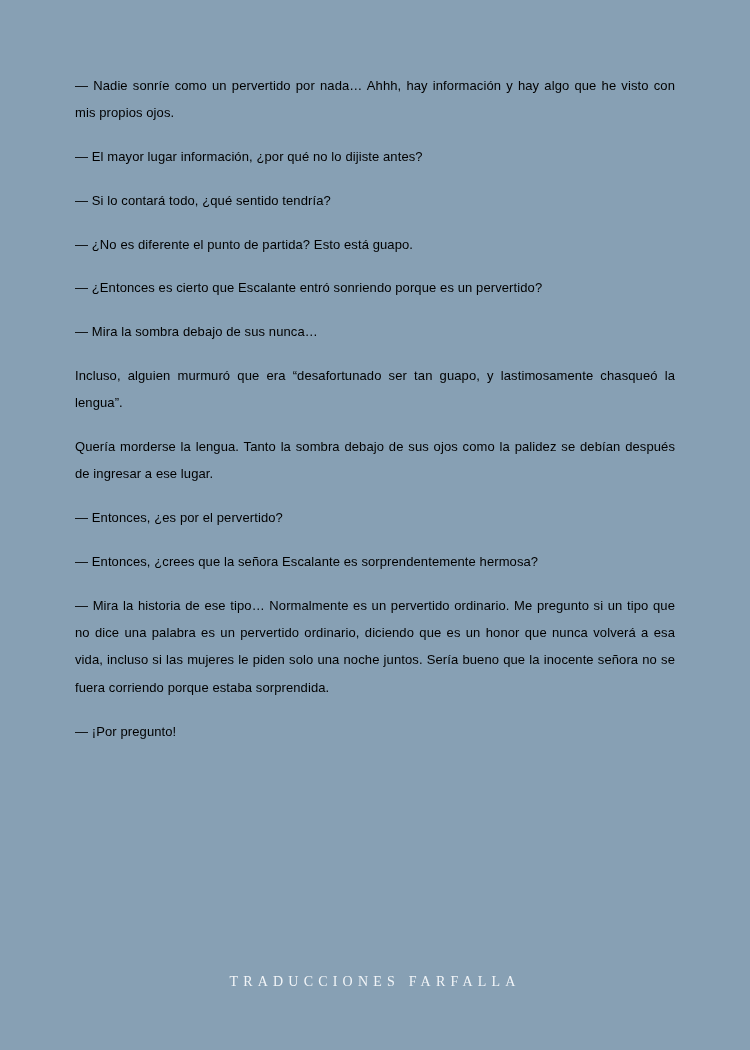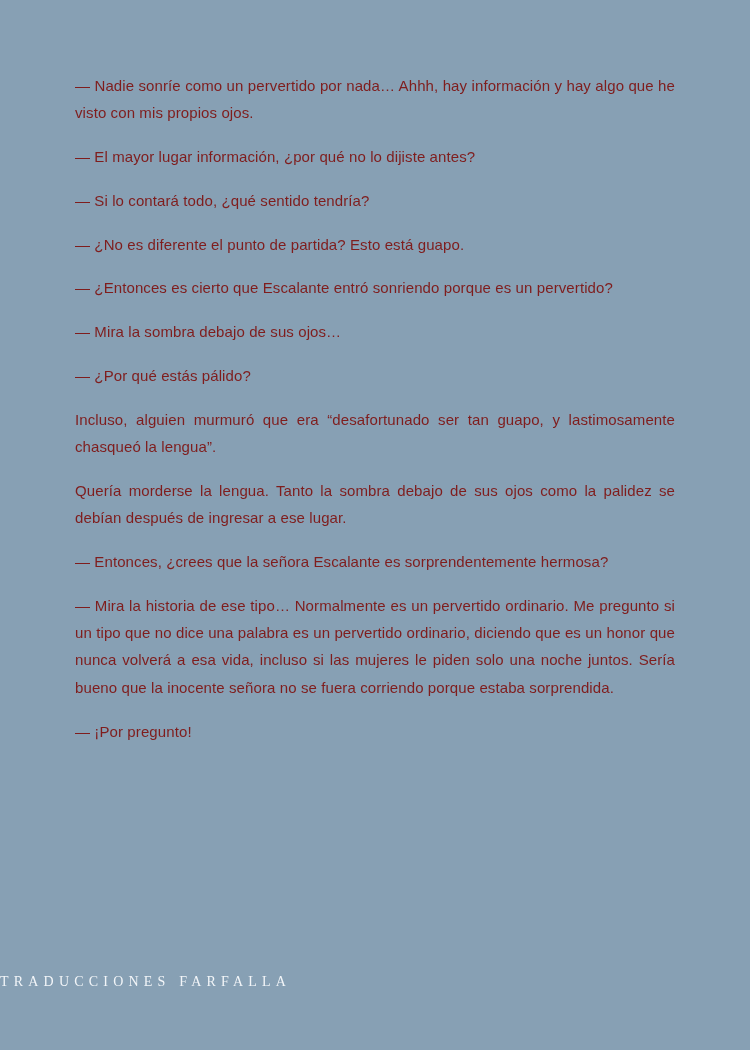--- a/index.html
+++ b/index.html
@@ -14,50 +14,50 @@
       position: relative;
     }
     .page {
       position: absolute;
       left: 75px;
       top: 72px;
       width: 600px;
     }
     .para {
       font-family: "Liberation Sans", sans-serif;
-      font-size: 15px;
+      font-size: 13px;
       line-height: 27.3px;
-      color: #7f1d1d;
+      color: #000000;
       text-align: justify;
       margin: 0 0 16.5px 0;
       letter-spacing: 0.1px;
     }
     .footer {
       position: absolute;
       left: 0;
       width: 750px;
       top: 974px;
-      text-align: left;
+      text-align: center;
       font-family: "Liberation Serif", serif;
       font-size: 14px;
       letter-spacing: 5.2px;
       color: #f2f5f8;
     }
   </style>
 </head>
 <body>
 
 <div class="page">
   <p class="para">— Nadie sonríe como un pervertido por nada… Ahhh, hay información y hay algo que he visto con mis propios ojos.</p>
   <p class="para">— El mayor lugar información, ¿por qué no lo dijiste antes?</p>
   <p class="para">— Si lo contará todo, ¿qué sentido tendría?</p>
   <p class="para">— ¿No es diferente el punto de partida? Esto está guapo.</p>
   <p class="para">— ¿Entonces es cierto que Escalante entró sonriendo porque es un pervertido?</p>
-  <p class="para">— Mira la sombra debajo de sus ojos…</p>
-  <p class="para">— ¿Por qué estás pálido?</p>
+  <p class="para">— Mira la sombra debajo de sus nunca…</p>
   <p class="para">Incluso, alguien murmuró que era “desafortunado ser tan guapo, y lastimosamente chasqueó la lengua”.</p>
   <p class="para">Quería morderse la lengua. Tanto la sombra debajo de sus ojos como la palidez se debían después de ingresar a ese lugar.</p>
+  <p class="para">— Entonces, ¿es por el pervertido?</p>
   <p class="para">— Entonces, ¿crees que la señora Escalante es sorprendentemente hermosa?</p>
   <p class="para">— Mira la historia de ese tipo… Normalmente es un pervertido ordinario. Me pregunto si un tipo que no dice una palabra es un pervertido ordinario, diciendo que es un honor que nunca volverá a esa vida, incluso si las mujeres le piden solo una noche juntos. Sería bueno que la inocente señora no se fuera corriendo porque estaba sorprendida.</p>
   <p class="para">— ¡Por pregunto!</p>
 </div>
 
 <div class="footer">TRADUCCIONES FARFALLA</div>
 
 </body></html>

